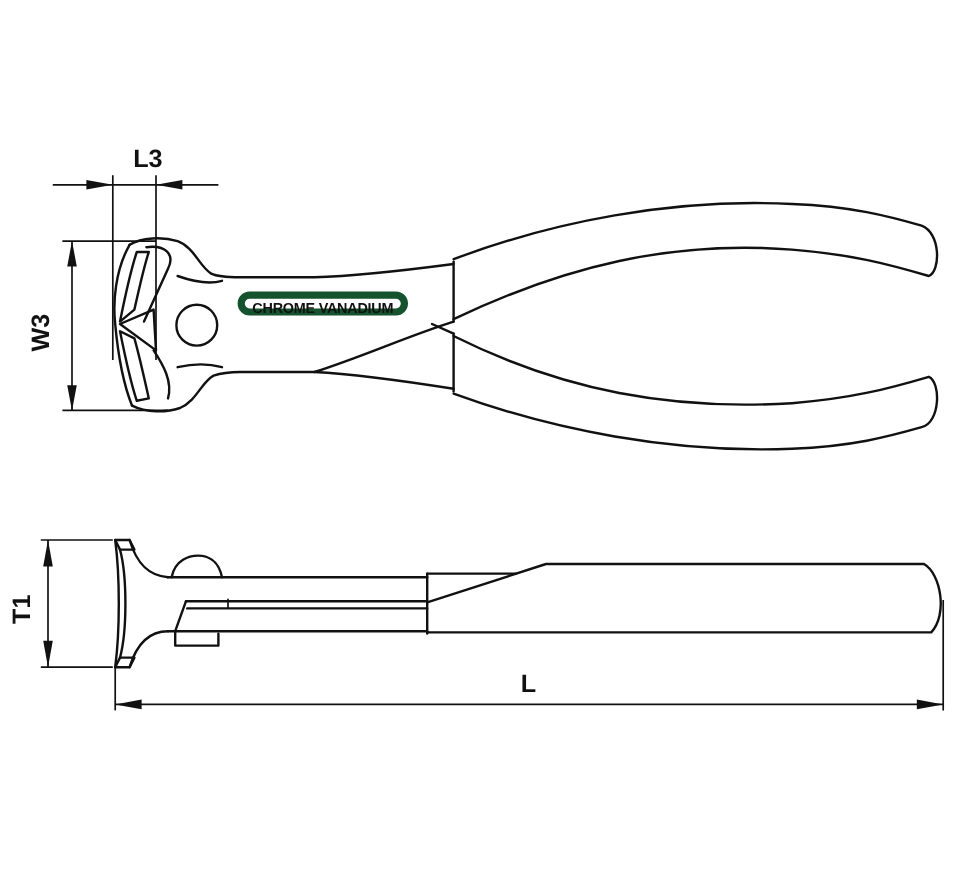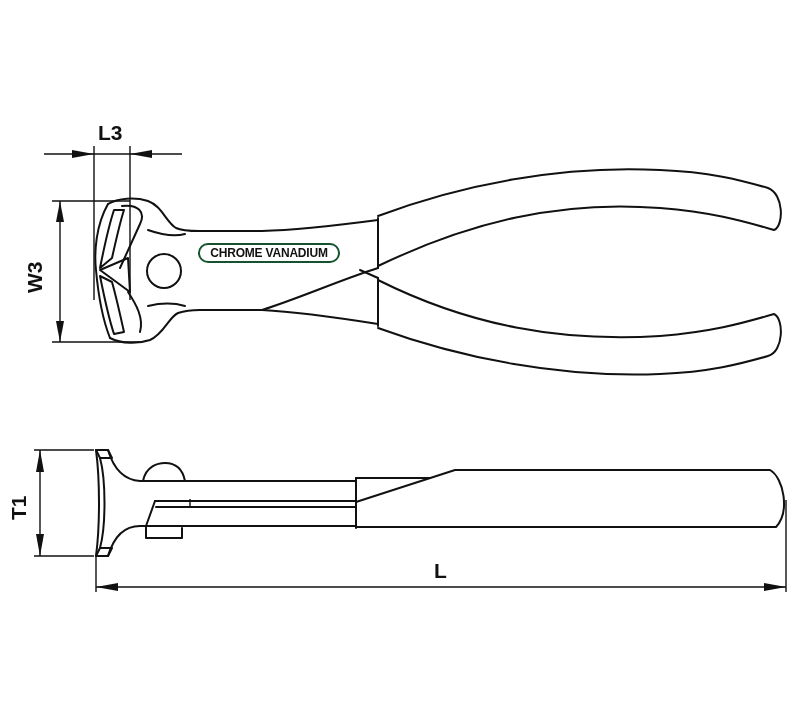--- a/index.html
+++ b/index.html
@@ -4,21 +4,21 @@
 <style>
   html, body { margin: 0; padding: 0; background: #ffffff; }
   body { width: 794px; height: 728px; position: relative; overflow: hidden;
          font-family: "Liberation Sans", sans-serif; }
   svg { position: absolute; left: 0; top: 0; }
   .ln { fill: none; stroke: #111; stroke-width: 2; stroke-linejoin: round; stroke-linecap: round; }
   .thin { fill: none; stroke: #111; stroke-width: 1.4; }
   .arrow { fill: #111; stroke: none; }
   .lbl { position: absolute; color: #111; font-weight: bold; font-size: 21px; line-height: 1; }
   .stamp { position: absolute; left: 198px; top: 243px; width: 142px; height: 20px;
-           border: 2px solid #14532d; border-radius: 11px; box-sizing: border-box;
+           border: 6px solid #14532d; border-radius: 11px; box-sizing: border-box;
            font-size: 12px; font-weight: bold; text-align: center; line-height: 16px;
            color: #111; letter-spacing: -0.2px; }
 </style>
 </head>
 <body>
 
 <svg width="794" height="728" viewBox="0 0 794 728">
 
   <g>
 
@@ -100,16 +100,16 @@
     <line class="thin" x1="96" y1="556" x2="96" y2="592"></line>
     <line class="thin" x1="786" y1="500" x2="786" y2="592"></line>
     <line class="thin" x1="96" y1="587" x2="786" y2="587"></line>
     <polygon class="arrow" points="96,587 118,583 118,591"></polygon>
     <polygon class="arrow" points="786,587 764,583 764,591"></polygon>
   </g>
 </svg>
 
 <div class="stamp">CHROME VANADIUM</div>
 
-<div class="lbl" style="left:98px; top:122px;">L3</div>
+<div class="lbl" style="left:111px; top:122px;">L3</div>
 <div class="lbl" style="left:24px; top:262px; transform: rotate(-90deg); transform-origin: left top; top:293px;">W3</div>
 <div class="lbl" style="left:8px; top:520px; transform: rotate(-90deg); transform-origin: left top;">T1</div>
 <div class="lbl" style="left:434px; top:560px;">L</div>
 
 </body></html>

